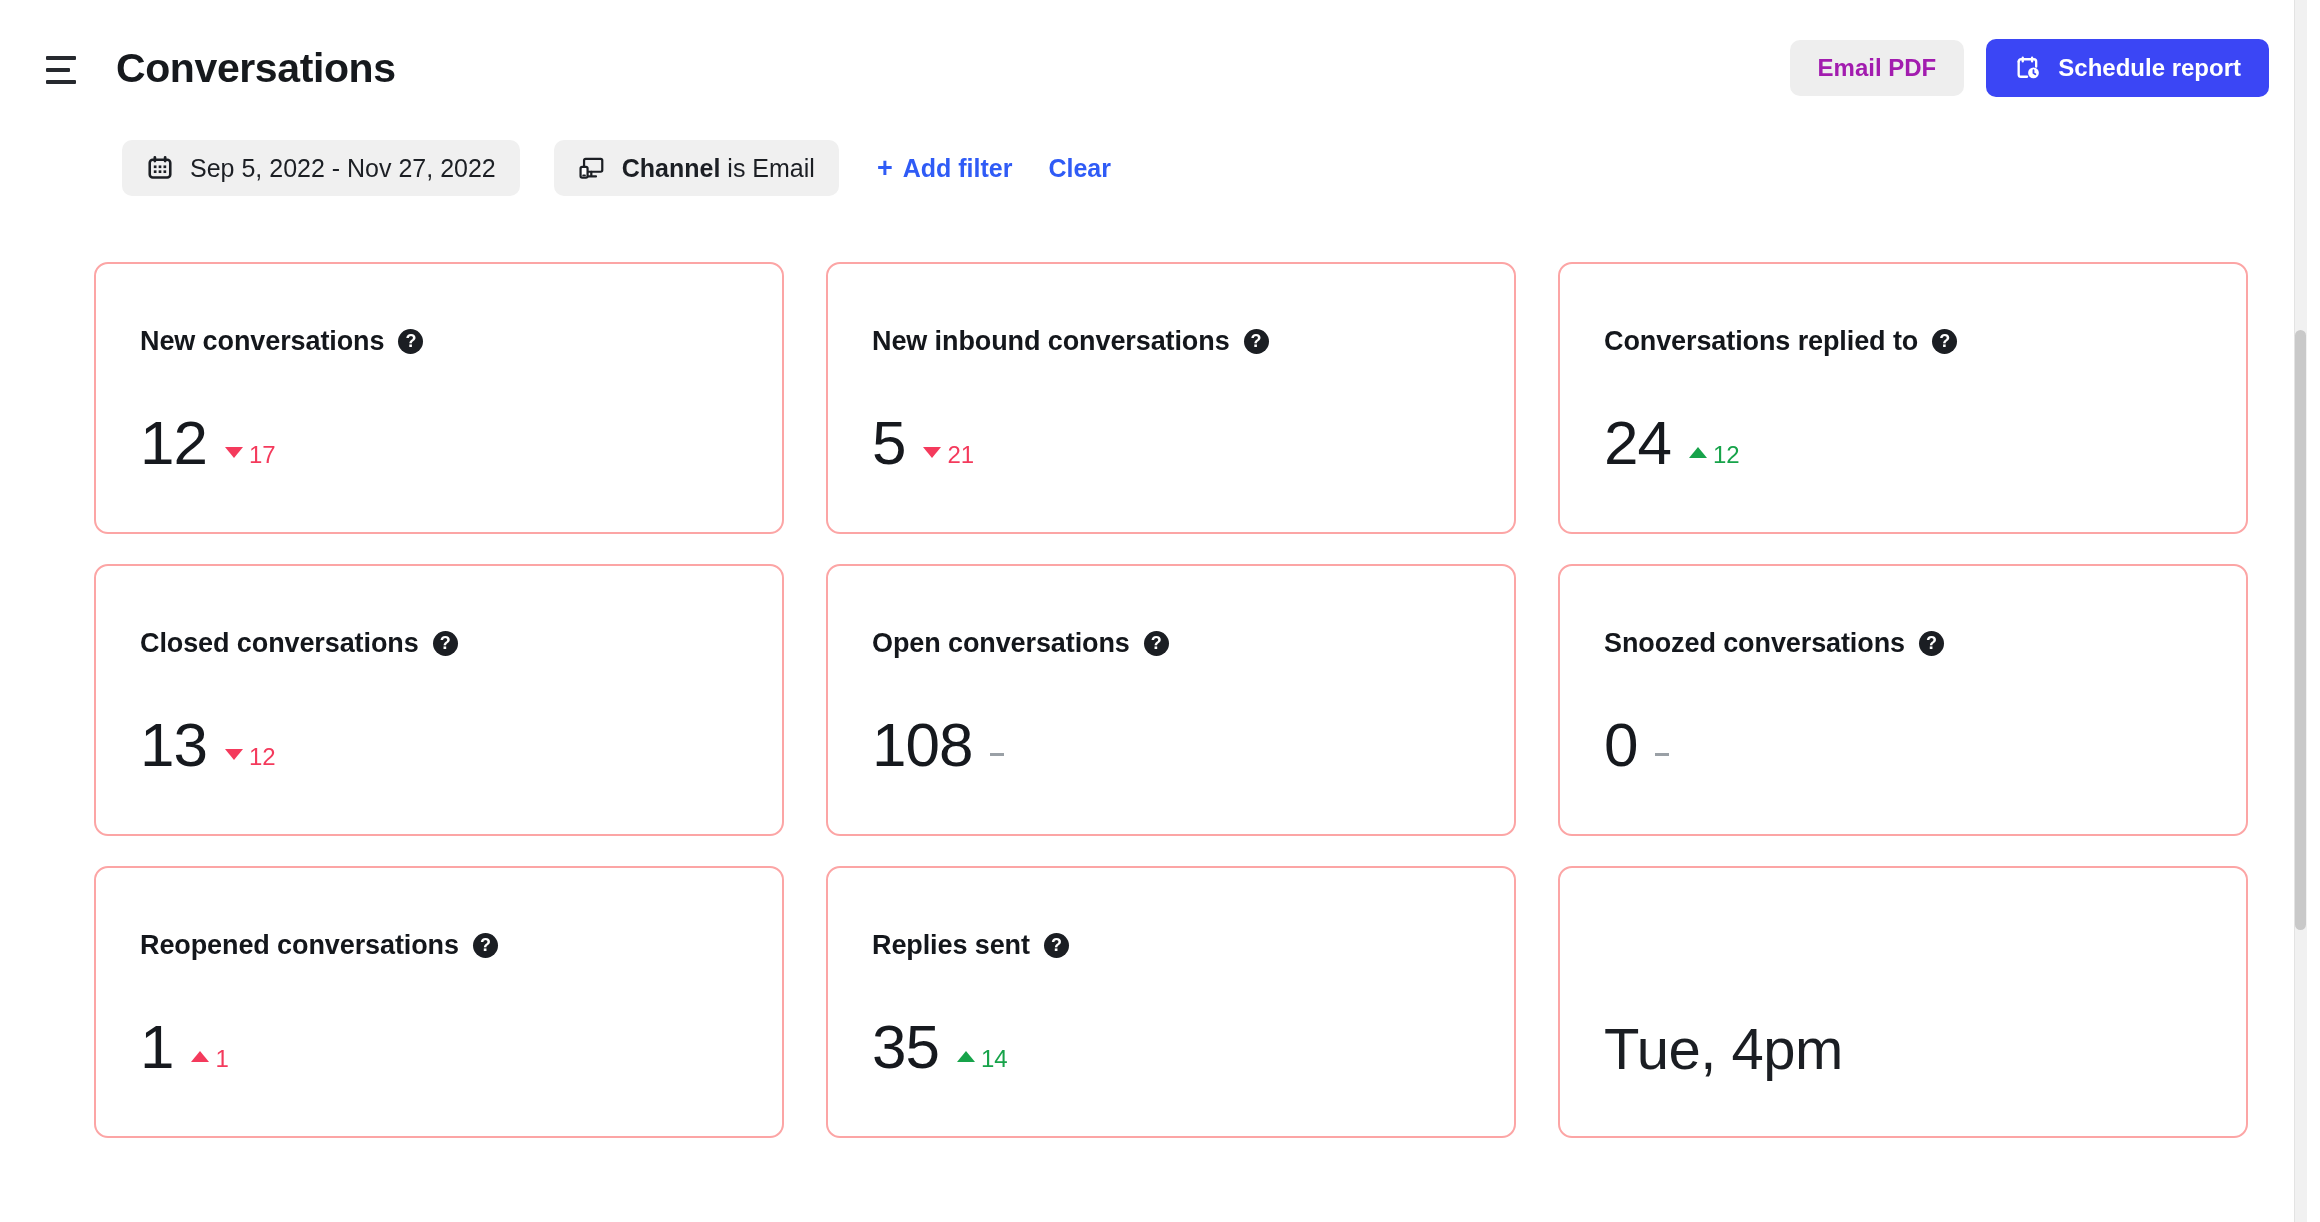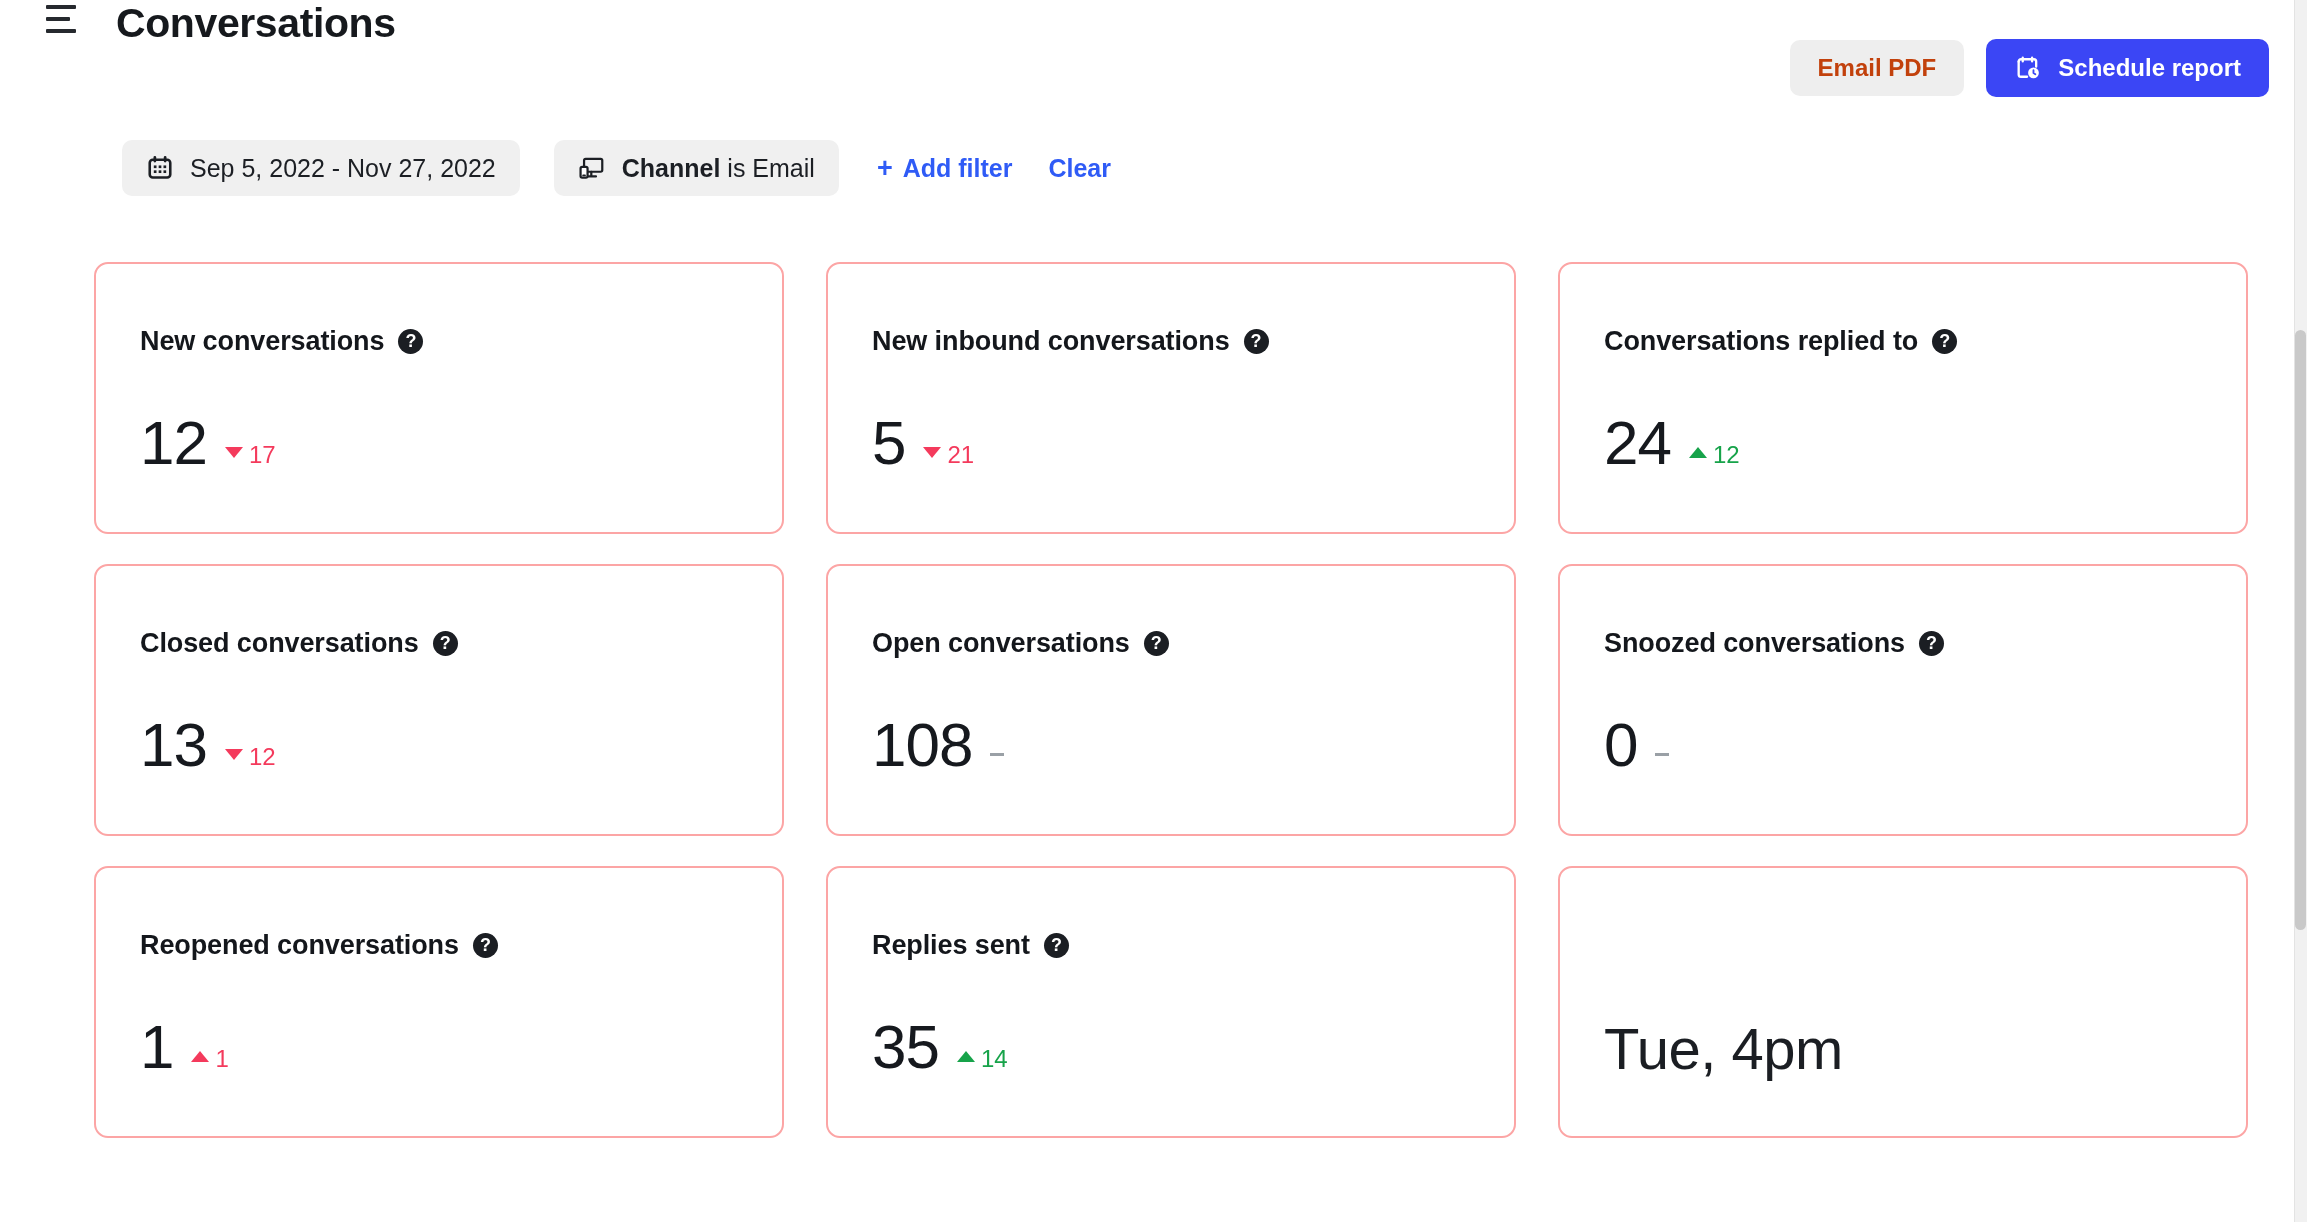--- a/index.html
+++ b/index.html
@@ -26,20 +26,21 @@
     background: #fff;
   }
 
   
   .header {
     position: absolute;
     left: 0; top: 0;
     width: 2307px;
     height: 136px;
     display: flex;
+    align-items: center;
     padding: 0 38px 0 46px;
     box-sizing: border-box;
   }
   .hamburger {
     width: 34px;
     height: 30px;
     display: flex;
     flex-direction: column;
     justify-content: center;
     gap: 8px;
@@ -78,21 +79,21 @@
     font-family: "Liberation Sans", sans-serif;
     font-size: 24px;
     font-weight: bold;
     cursor: pointer;
     display: inline-flex;
     align-items: center;
     white-space: nowrap;
   }
   .btn-secondary {
     background: #eeeeee;
-    color: #c2410c;
+    color: #a21caf;
     padding: 4px 28px;
     height: 56px;
   }
   .btn-primary {
     background: #3b46f5;
     color: #ffffff;
     padding: 8px 28px;
     height: 58px;
     gap: 16px;
   }

